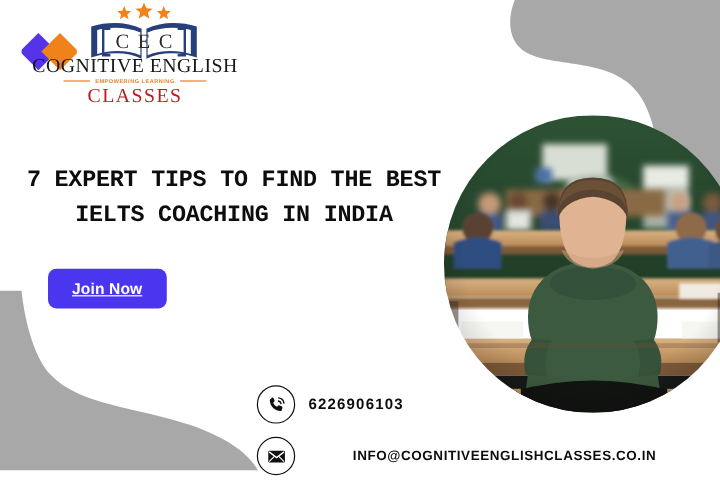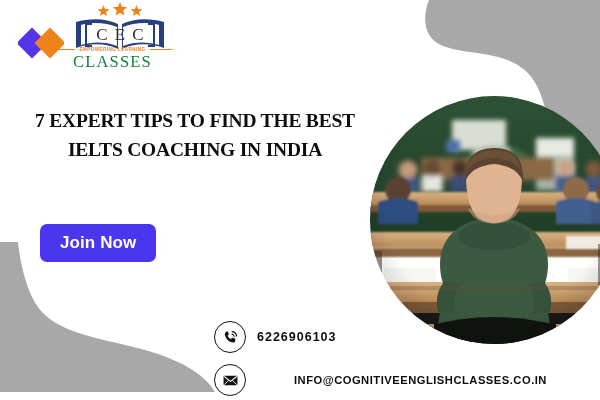--- a/index.html
+++ b/index.html
@@ -28,42 +28,43 @@
   }
   .wm-tag-row{display:flex;align-items:center;justify-content:center;gap:4px;margin-top:1px;}
   .wm-dash{width:22px;height:1.5px;background:#f07c20;}
   .wm-tag{
     font-family:"Liberation Sans",sans-serif;
     font-size:4.6px;font-weight:700;letter-spacing:0.45px;
     color:#f07c20;white-space:nowrap;
   }
   .wm-line2{
     font-family:"Liberation Serif",serif;
-    font-size:16.5px;letter-spacing:1.2px;color:#15803d;
+    font-size:16.5px;letter-spacing:1.2px;color:#b91c1c;
     line-height:19px;margin-top:0px;white-space:nowrap;
   }
 
   
   #headline{
-    position:absolute;left:6px;top:106px;width:378px;
+    position:absolute;left:6px;top:136px;width:378px;
     text-align:center;
     font-size:19.5px;font-weight:700;line-height:29px;
     letter-spacing:-0.2px;color:#0d0d0d;
-    font-family:Liberation Serif, serif;
+    font-family:Liberation Mono, monospace;
   }
 
   
   #cta{
     position:absolute;left:40px;top:224px;
     background:#4a36ef;color:#ffffff;
     border:none;border-radius:7px;
     padding:9px 20px;
-    font-size:17px;font-weight:700;letter-spacing:0.1px;
+    font-size:13px;font-weight:700;letter-spacing:0.1px;
     font-family:"Liberation Sans",sans-serif;
     cursor:pointer;
+    text-decoration:underline;
   }
 
   
   #photo{
     position:absolute;left:370px;top:96px;width:248px;height:248px;
     border-radius:50%;overflow:hidden;
   }
   #photo svg{display:block;}
 
   
@@ -117,20 +118,21 @@
 
       <path d="M20,22 L14,22 L14,44 L20,44" fill="none" stroke="#27407c" stroke-width="2"></path>
       <path d="M76,22 L82,22 L82,44 L76,44" fill="none" stroke="#27407c" stroke-width="2"></path>
 
       <text x="30" y="38" font-family="Liberation Serif, serif" font-size="17" fill="#2b2b2b" text-anchor="middle">C</text>
       <text x="48" y="38" font-family="Liberation Serif, serif" font-size="17" fill="#2b2b2b" text-anchor="middle">E</text>
       <text x="66" y="38" font-family="Liberation Serif, serif" font-size="17" fill="#2b2b2b" text-anchor="middle">C</text>
     </svg>
 
     <div id="logo-wordmark">
+      <div class="wm-line1">COGNITIVE ENGLISH</div>
       <div class="wm-tag-row">
         <span class="wm-dash"></span>
         <span class="wm-tag">EMPOWERING LEARNING</span>
         <span class="wm-dash"></span>
       </div>
       <div class="wm-line2">CLASSES</div>
     </div>
   </div>
 
   <div id="headline">7 EXPERT TIPS TO FIND THE BEST IELTS COACHING IN INDIA</div>

